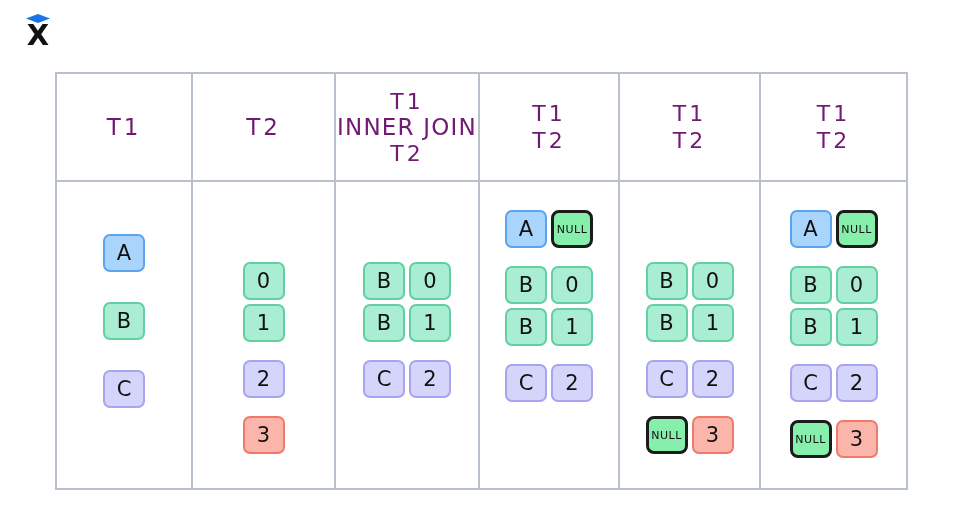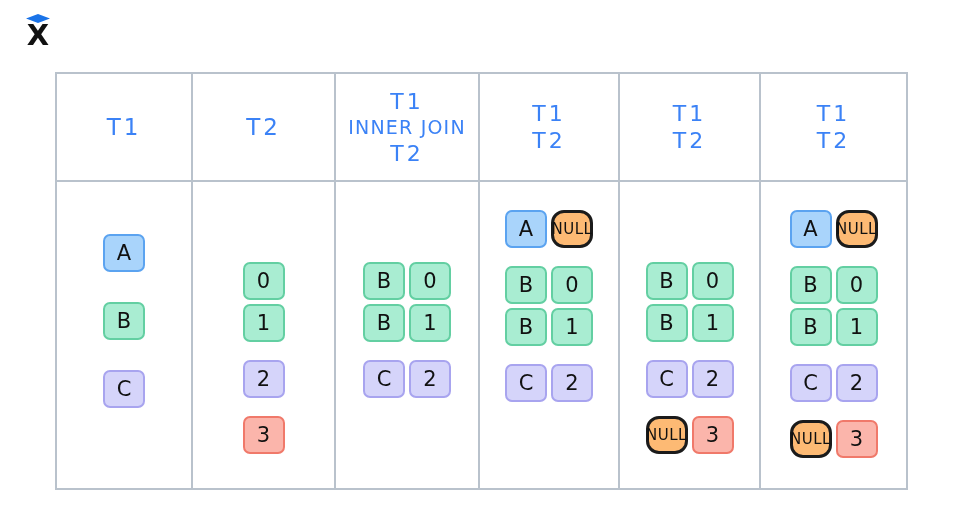--- a/index.html
+++ b/index.html
@@ -82,34 +82,34 @@
   .col-w4 { width: 141px; }
   .col-w5 { width: 145px; }
 
   
   .header-cell {
     display: flex;
     flex-direction: column;
     align-items: center;
     justify-content: center;
     height: 100%;
-    color: #3b82f6;
+    color: #701a75;
   }
   .hdr-line {
     font-family: "DejaVu Sans", sans-serif;
     letter-spacing: 1px;
     white-space: nowrap;
   }
   .hdr-big {
     font-size: 22px;
     line-height: 27px;
     letter-spacing: 3px;
   }
   .hdr-mid {
-    font-size: 19px;
+    font-size: 23px;
     line-height: 25px;
     letter-spacing: 1.2px;
   }
   .header-cell.single .hdr-big { font-size: 23px; }
 
   
   .body-cell {
     position: relative;
     height: 100%;
     padding-top: 22px;
@@ -142,24 +142,24 @@
     font-size: 21px;
     color: #111111;
     box-sizing: border-box;
     border: 2px solid transparent;
   }
   .chip.blue   { background: #a9d4fb; border-color: #5ba3f0; }
   .chip.green  { background: #a9edd2; border-color: #63cfa2; }
   .chip.purple { background: #d5d4fa; border-color: #a8a4ef; }
   .chip.red    { background: #fbb5ab; border-color: #f0796a; }
   .chip.null   {
-    background: #fdba74;
+    background: #86efac;
     border: 3px solid #1b1b1b;
-    border-radius: 13px;
-    font-size: 15px;
+    border-radius: 8px;
+    font-size: 11px;
     letter-spacing: 0.5px;
     font-weight: 500;
   }
 </style>
 </head>
 <body>
 
 <div id="app-logo">
   <div class="logo-diamond"></div>
   <div class="logo-x">X</div>

